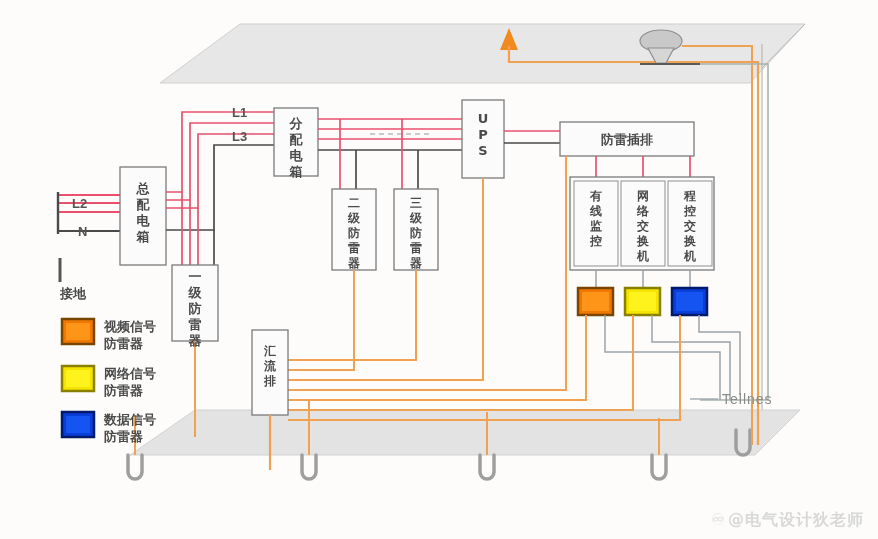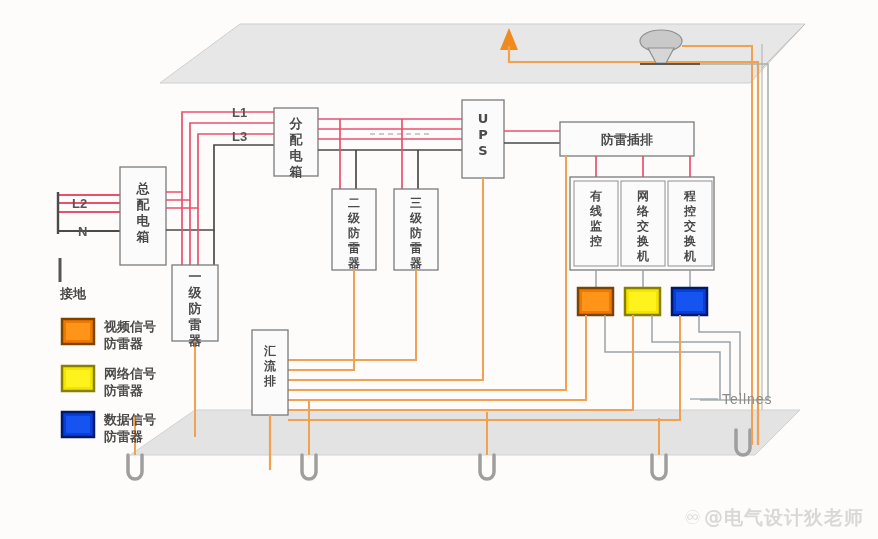--- a/index.html
+++ b/index.html
@@ -25,21 +25,21 @@
     font-family:"DejaVu Sans","Liberation Sans",sans-serif;
     fill:#4a4a4a;font-size:13px;font-weight:700;
   }
   .tellnes{
     font-family:"Liberation Sans",sans-serif;
     fill:#8a8a8a;font-size:14px;letter-spacing:1px;
   }
   .watermark{
     position:absolute;right:14px;bottom:8px;
     font-family:"DejaVu Sans","Liberation Sans",sans-serif;
-    font-size:19px;color:#d8d8d8;font-weight:700;
+    font-size:16px;color:#d8d8d8;font-weight:700;
     letter-spacing:1px;user-select:none;
   }
   .wm-ico{display:inline-block;margin-right:2px;}
 </style>
 </head>
 <body>
 
 <div id="stage">
 
 <svg width="878" height="539" viewBox="0 0 878 539">

